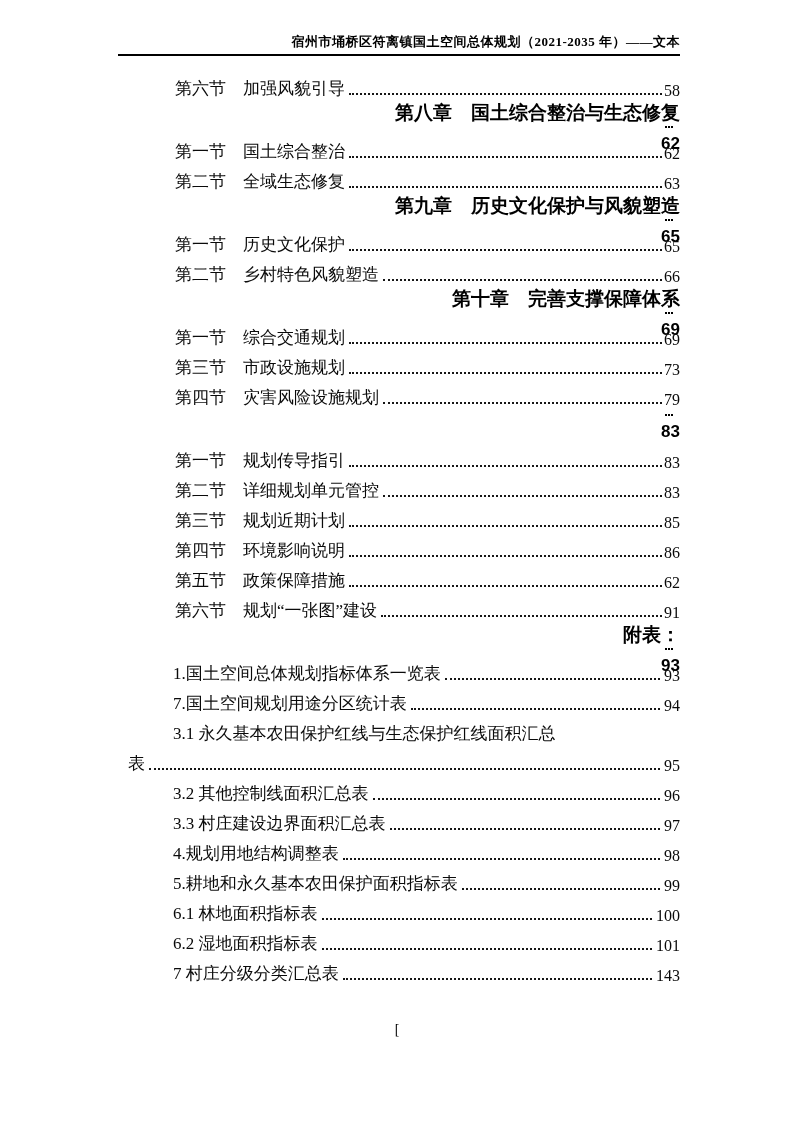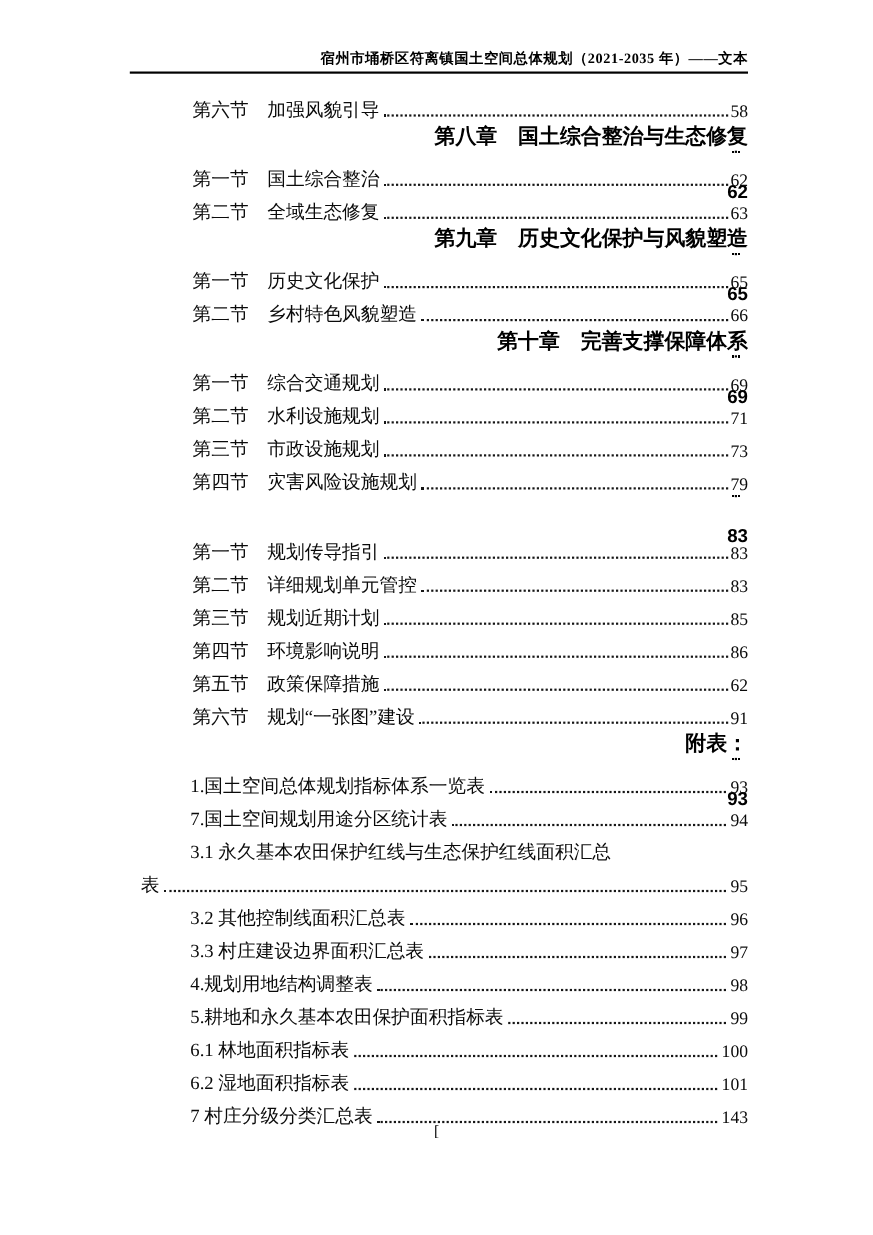--- a/index.html
+++ b/index.html
@@ -12,21 +12,21 @@
     font-family:"Liberation Serif","DejaVu Serif",serif;
     color:#000;
   }
   .content{
     position:absolute;
     left:118px;
     width:562px;
     top:0;
   }
   .header{
-    padding-top:44px;
+    padding-top:32px;
     border-bottom:2px solid #000;
     text-align:right;
     padding-bottom:3px;
   }
   .header .ht{
     font-family:"Liberation Serif","DejaVu Serif",serif;
     font-weight:bold;
     font-size:13px;
     letter-spacing:0.5px;
     white-space:nowrap;
@@ -72,21 +72,21 @@
   
   .row.section,.row.item,.row.itemcont,.row.itemwrap{
     height:30px;
     font-size:17px;
     color:#0a0a0a;
   }
   .row.section .t{padding-left:57px;margin-top:24px;}
   .row.item .t{padding-left:55px;}
   .row.itemwrap .t{padding-left:55px;}
   .row.itemcont .t{padding-left:10px;}
-  .row .pg{font-size:16px;margin-top:20px;}
+  .row .pg{font-size:16px;}
   .row.item .leader,.row.itemcont .leader{margin-right:4px;}
   .footer{
     position:absolute;
     top:1022px;
     left:0;width:794px;
     text-align:center;
     font-size:14px;
     font-family:"Liberation Serif","DejaVu Serif",serif;
   }
 </style>
@@ -138,25 +138,20 @@
           <span class="t">第十章　完善支撑保障体系</span>
           <span class="leader"></span>
           <span class="pg">69</span>
         </div>
         <div class="row section">
           <span class="t">第一节　综合交通规划</span>
           <span class="leader"></span>
           <span class="pg">69</span>
         </div>
         <div class="row section">
-          <span class="t">第二节　水利设施规划</span>
-          <span class="leader"></span>
-          <span class="pg">71</span>
-        </div>
-        <div class="row section">
           <span class="t">第三节　市政设施规划</span>
           <span class="leader"></span>
           <span class="pg">73</span>
         </div>
         <div class="row section">
           <span class="t">第四节　灾害风险设施规划</span>
           <span class="leader"></span>
           <span class="pg">79</span>
         </div>
         <div class="row chapter">

